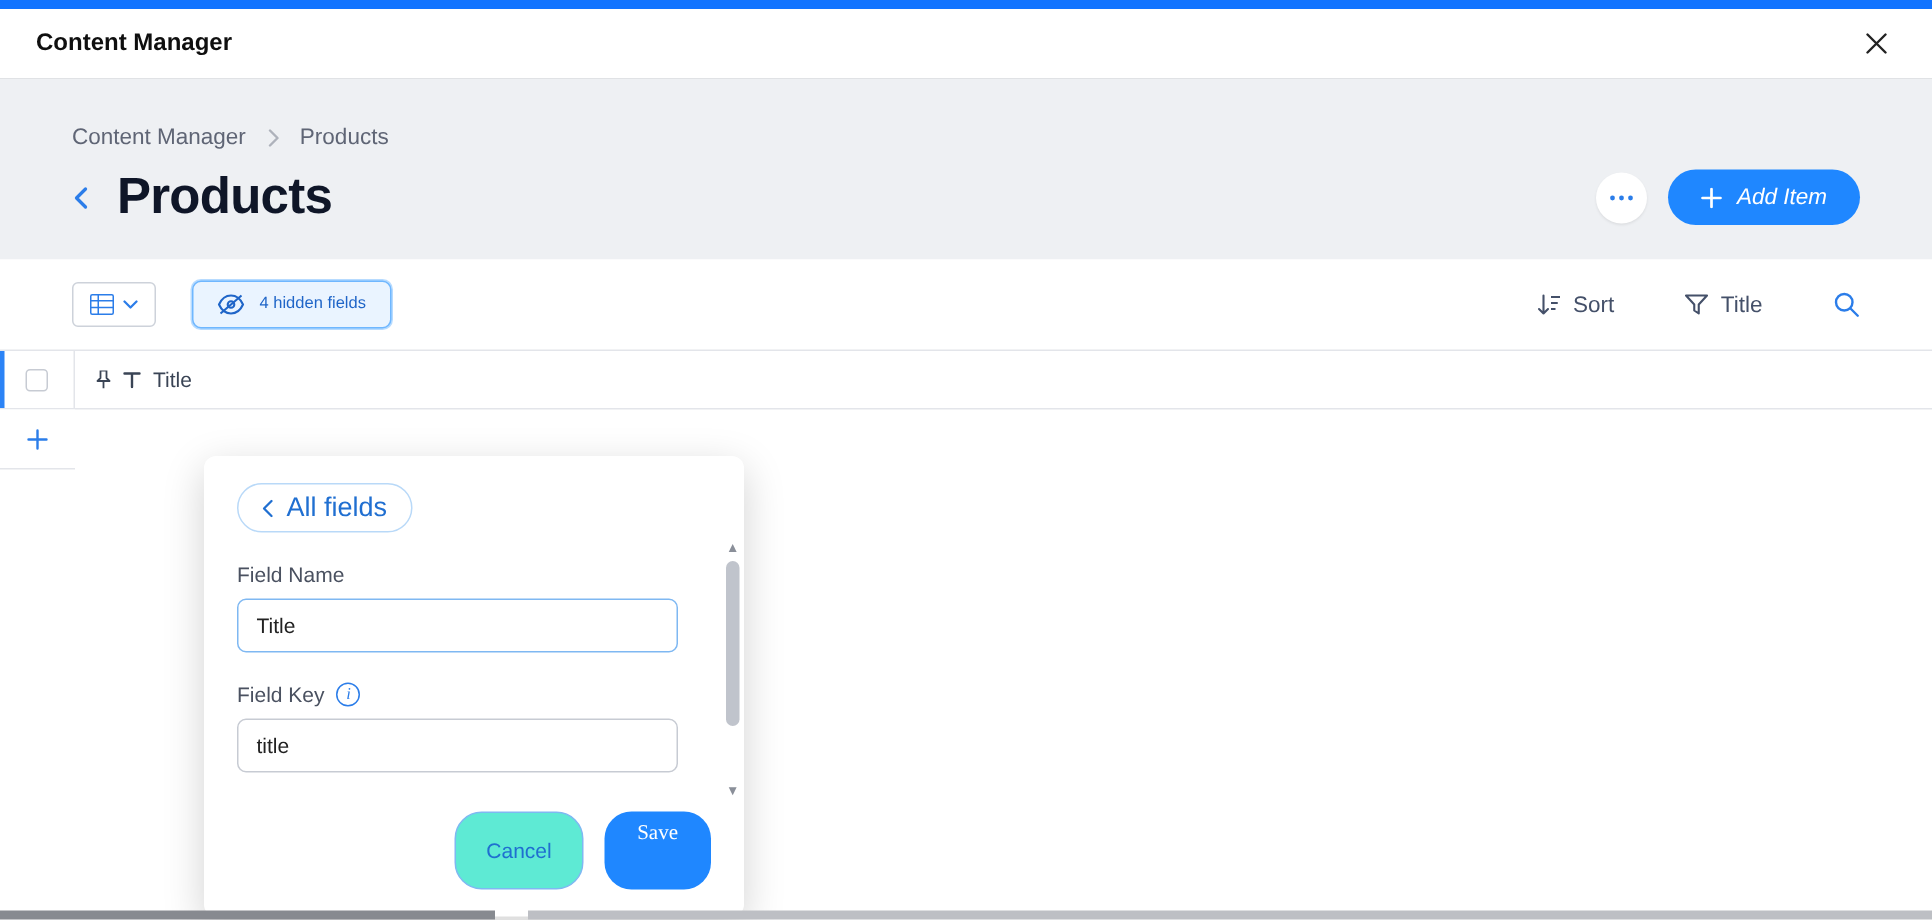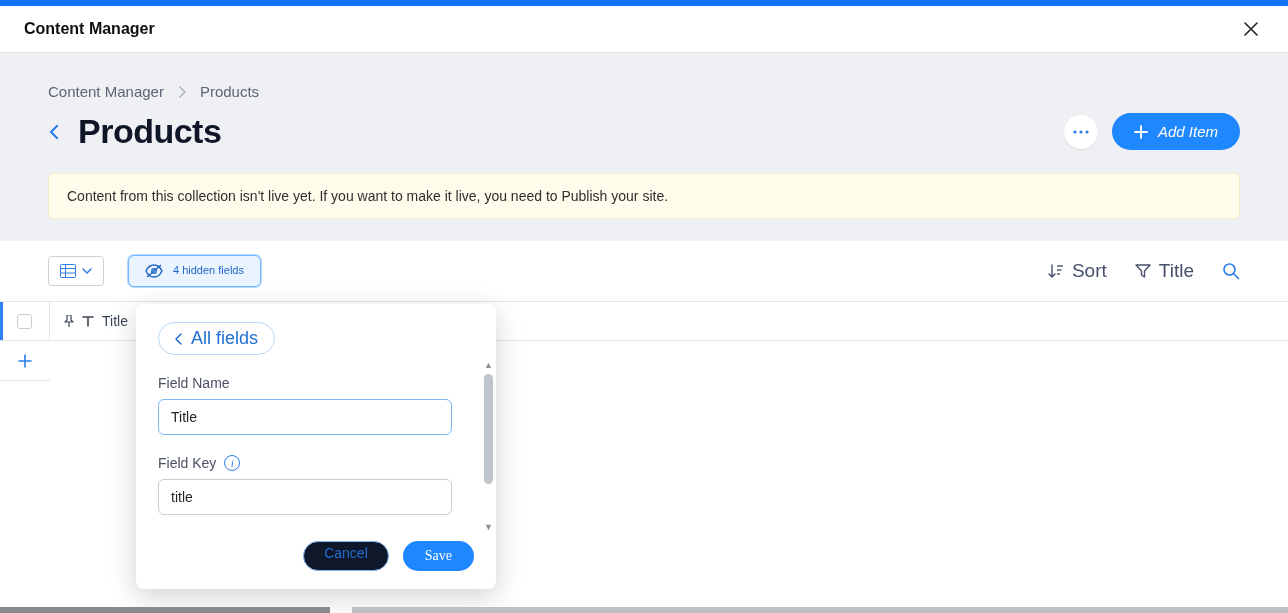--- a/index.html
+++ b/index.html
@@ -60,21 +60,21 @@
     border: 1px solid #cdd2da; border-radius: 4px;
     padding: 7px 11px; display: flex; align-items: center; gap: 6px; cursor: pointer;
     color: #2b7de9;
   }
   .hidden-fields {
     border: 1.5px solid #6fb7ff; background: #eaf4ff; border-radius: 6px;
     padding: 8px 16px; display: flex; align-items: flex-start; gap: 10px; cursor: pointer;
     color: #1f65c8; font-size: 11px;
     box-shadow: 0 0 0 1px rgba(111,183,255,0.5);
   }
-  .toolbar-right { display: flex; align-items: center; gap: 28px; color: #445069; font-size: 19px; }
+  .toolbar-right { display: flex; align-items: center; gap: 47px; color: #445069; font-size: 15px; }
   .tb-action { display: flex; align-items: center; gap: 8px; cursor: pointer; }
   .tb-icon-alone { cursor: pointer; color: #2b7de9; }
   .grid-header {
     display: flex; align-items: stretch; border-top: 1px solid #e3e5ea; border-bottom: 1px solid #e3e5ea;
     background: #fff; height: 40px;
   }
   .col-checkbox {
     width: 50px; display: flex; align-items: center; justify-content: center; border-right: 1px solid #e3e5ea;
     position: relative;
   }
@@ -118,22 +118,22 @@
   .text-input {
     width: 294px; height: 36px; border: 1px solid #c7cbd3; border-radius: 6px;
     padding: 0 12px; font-size: 14px; color: #222; outline: none;
   }
   .text-input.active { border-color: #7fb8f2; }
   .popover-footer {
     display: flex; justify-content: flex-end; gap: 14px;
     padding: 14px 22px 18px 22px;
   }
   .btn-outline {
-    border: 1px solid #7fb8f2; color: #1f6fd0; background: #0f172a;
-    border-radius: 18px; padding: 3px 20px; font-size: 14px; cursor: pointer;
+    border: 1px solid #7fb8f2; color: #1f6fd0; background: #5eead4;
+    border-radius: 18px; padding: 17px 20px; font-size: 14px; cursor: pointer;
   }
   .btn-primary {
     background: #1f87ff; color: #fff; border-radius: 18px; padding: 7px 22px; font-size: 14px; cursor: pointer; border: none; font-family: Liberation Serif, serif;
   }
 
   .bottom-shadow {
     position: absolute; left: 0; bottom: 0; width: 330px; height: 6px; background: #878a90;
   }
   .bottom-shadow-r {
     position: absolute; left: 352px; bottom: 0; right: 0; height: 6px; background: #bdbfc4;
@@ -187,23 +187,20 @@
         <span class="plus">
           <svg width="14" height="14" viewBox="0 0 14 14">
               <path d="M7 1 L7 13 M1 7 L13 7" stroke="#fff" stroke-width="1.8" stroke-linecap="round"></path>
             </svg>
         </span>
         <span>Add Item</span>
       </div>
     </div>
   </div>
 
-  <div class="notice-banner">
-    <span>Content from this collection isn't live yet. If you want to make it live, you need to Publish your site.</span>
-  </div>
 </div>
 
 <div class="toolbar-row">
   <div class="toolbar-left">
     <div class="view-toggle">
       <span>
         <svg width="16" height="14" viewBox="0 0 16 14">
             <rect x="0.5" y="0.5" width="15" height="13" rx="1" stroke="#2b7de9" fill="none"></rect>
             <line x1="0.5" y1="4.5" x2="15.5" y2="4.5" stroke="#2b7de9"></line>
             <line x1="0.5" y1="9" x2="15.5" y2="9" stroke="#2b7de9"></line>

